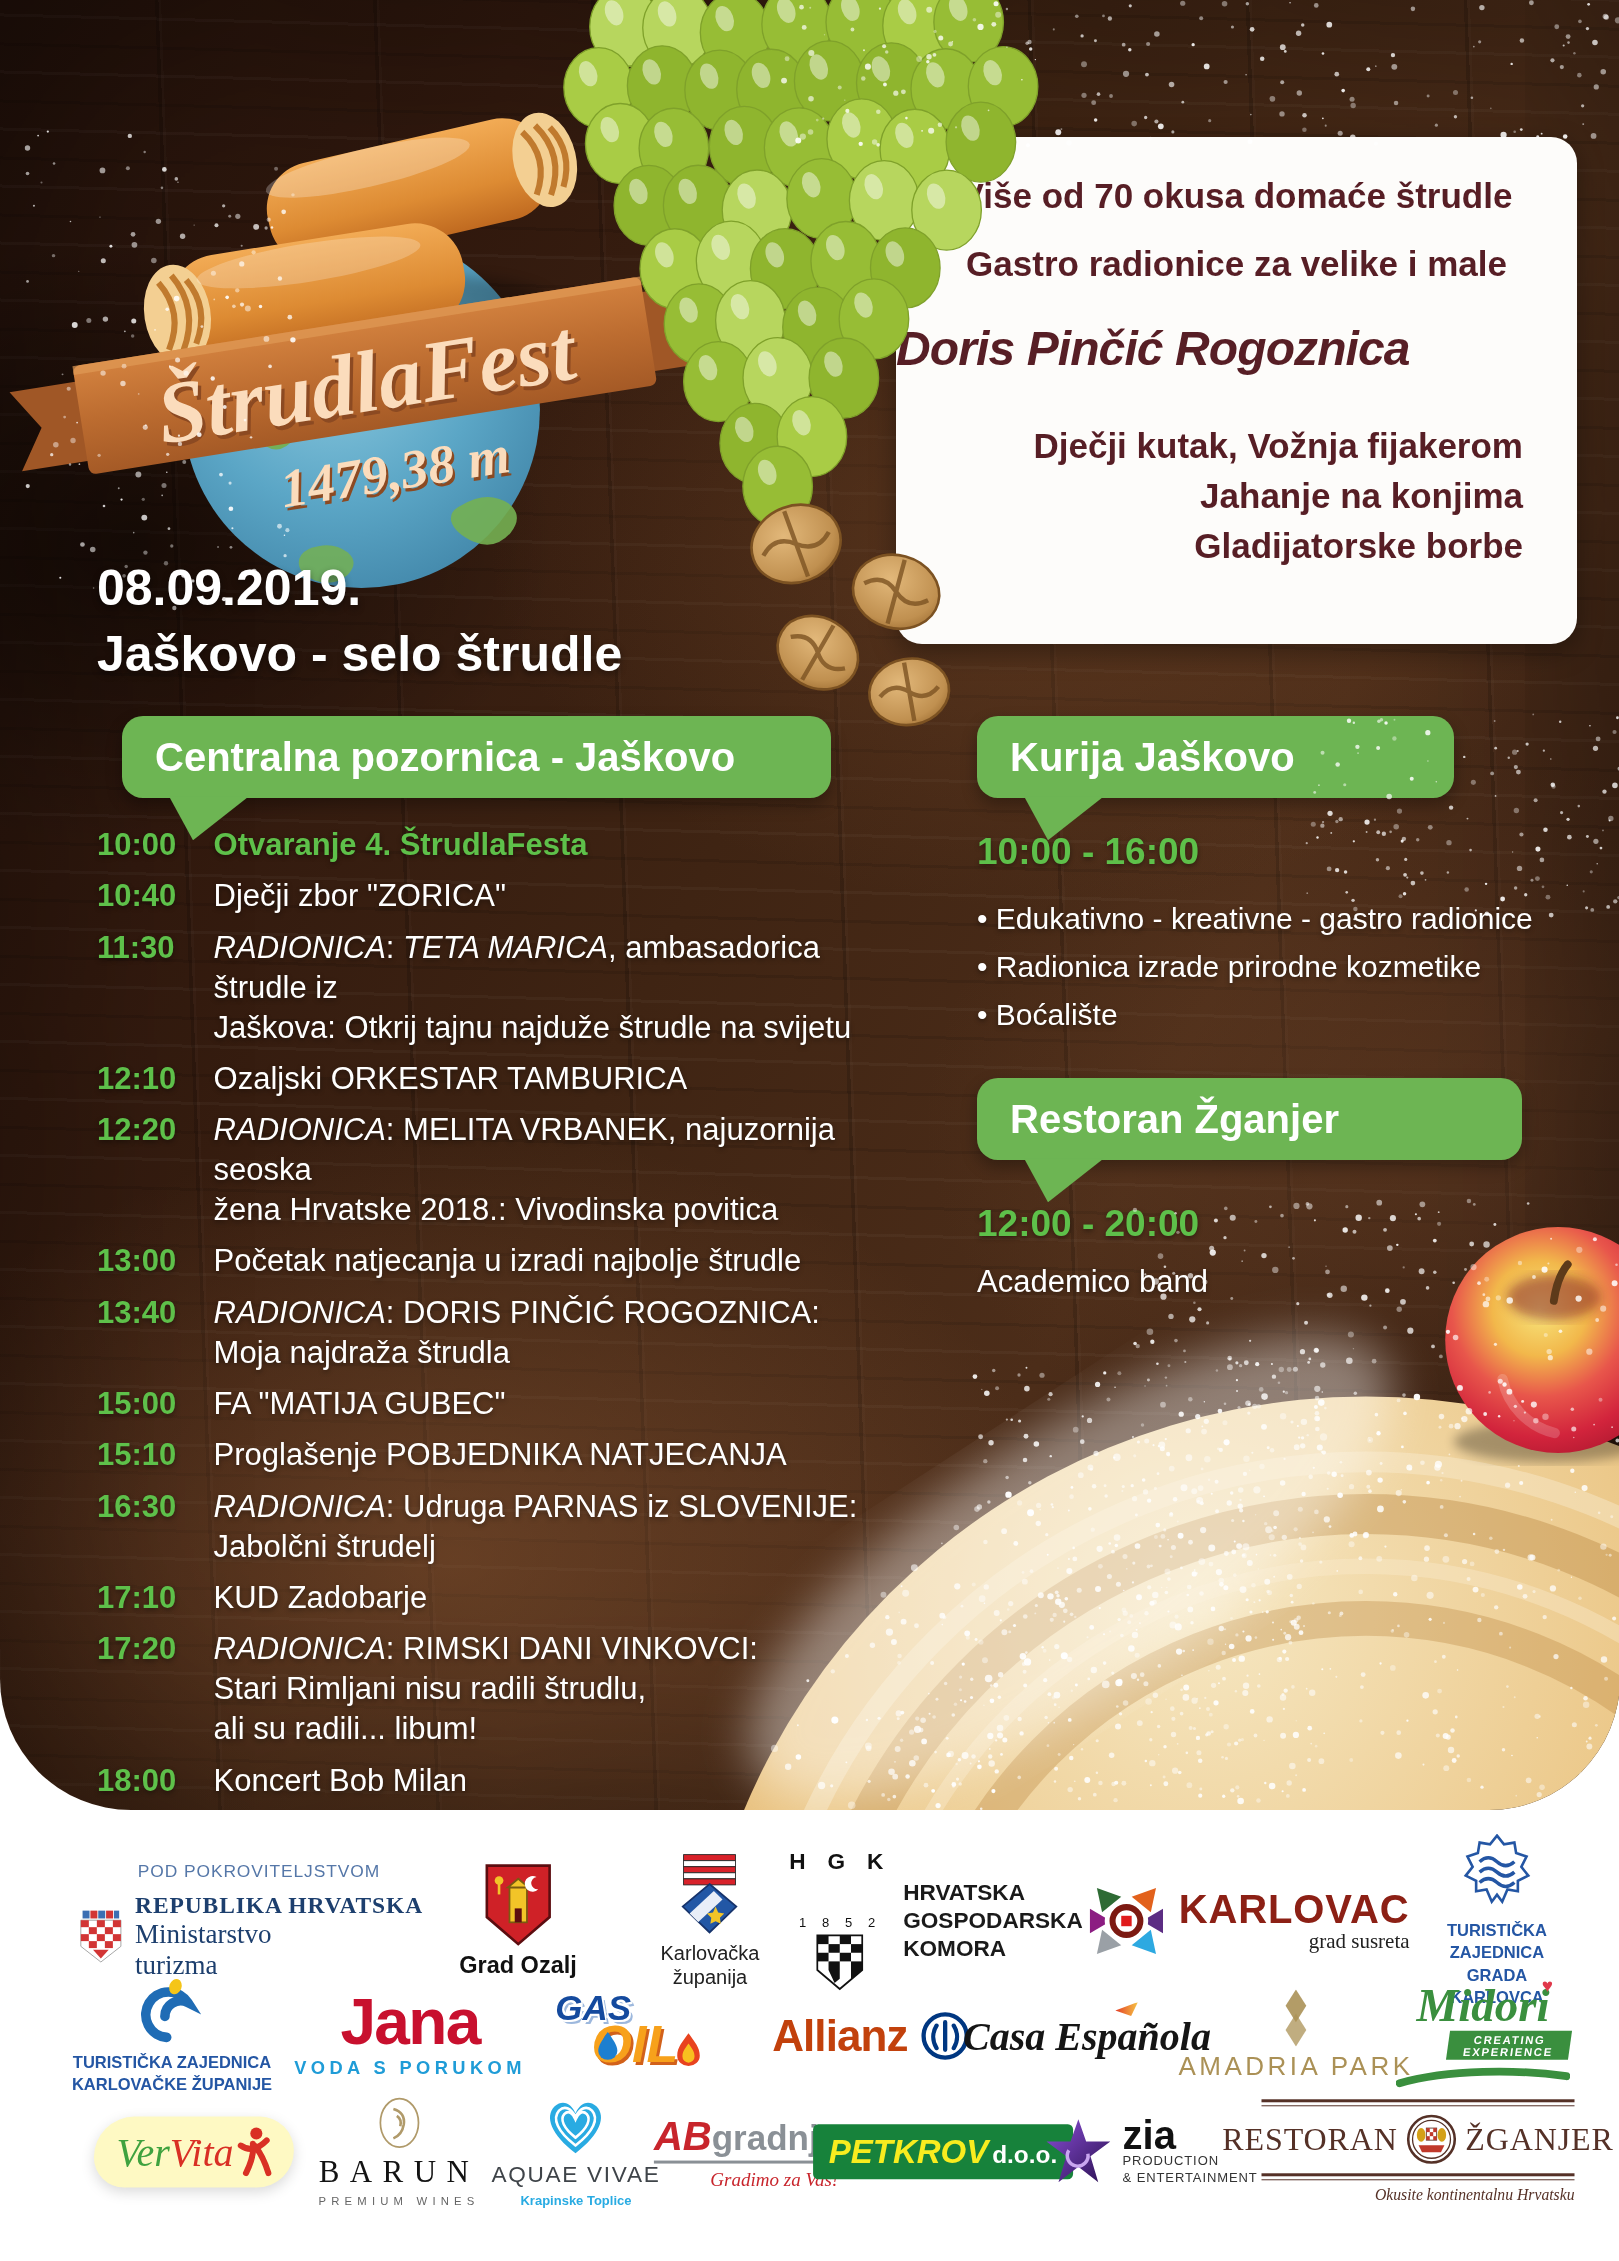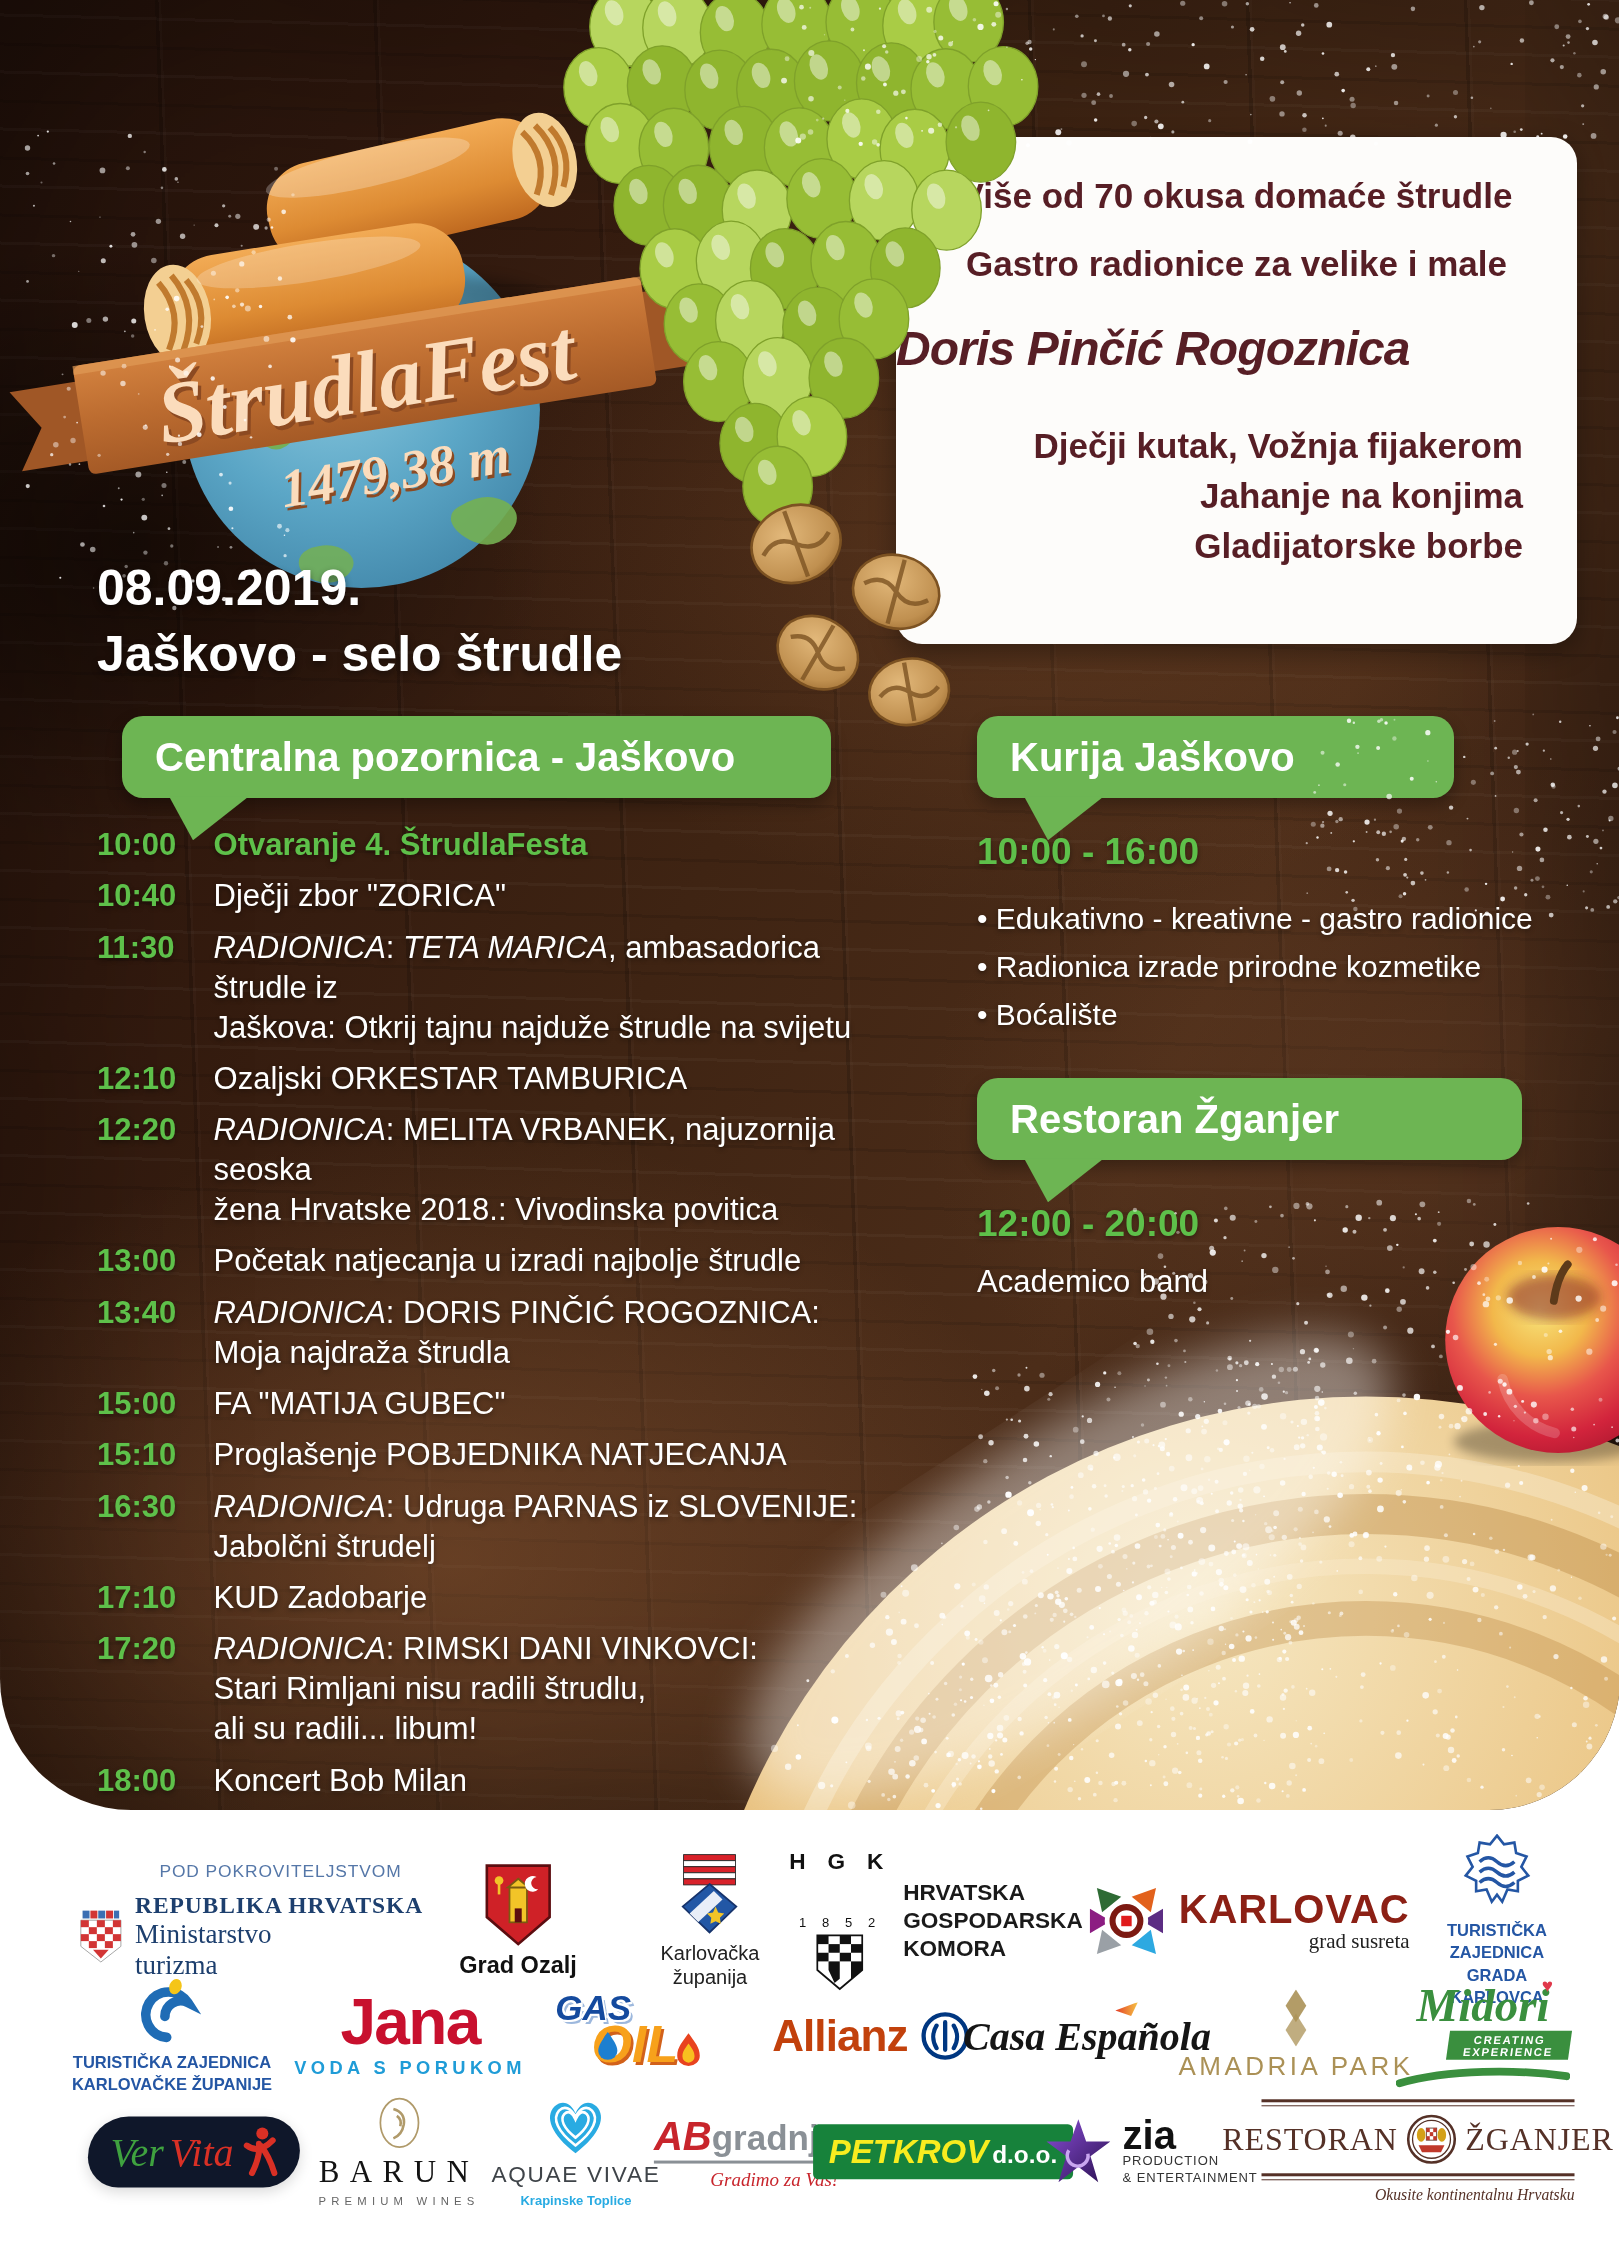--- a/index.html
+++ b/index.html
@@ -62,21 +62,21 @@
   .bullets div::before{content:"• ";}
   .band-name{position:absolute;left:977px;top:1264px;color:#fff;font-size:31px;
              text-shadow:0 1.7px 5.2px rgba(0,0,0,.4);}
 
   
   .sponsors{position:absolute;left:0;top:1810px;width:1620px;height:451px;background:#fff;}
   .sp{position:absolute;transform:translate(-50%,-50%);display:flex;flex-direction:column;
       align-items:center;text-align:center;gap:5.2px;color:#222;}
   .sp .hrow{display:flex;align-items:center;gap:12.2px;}
 
-  .sp-ministry{left:251px;top:111px;align-items:center;text-align:left;}
+  .sp-ministry{left:251px;top:111px;align-items:flex-start;text-align:left;}
   .sp-ministry .pod{font-size:17.4px;letter-spacing:0.9px;color:#5577a8;margin-left:59px;margin-bottom:5.2px;}
   .sp-ministry .mtxt{font-family:"Liberation Serif",serif;color:#1d3f6e;line-height:1.15;}
   .sp-ministry .rh{font-size:23.5px;font-weight:700;letter-spacing:0.9px;}
   .sp-ministry .mi{font-size:27px;}
 
   .sp-ozalj{left:518px;top:111px;}
   .sp-ozalj .lbl{font-size:23.5px;font-weight:700;color:#111;}
   .sp-kz{left:710px;top:111px;}
   .sp-kz .lbl{font-size:20px;color:#222;line-height:1.2;}
   .sp-hgk{left:936px;top:111px;}
@@ -107,21 +107,21 @@
        background:linear-gradient(90deg,#e33b25,#f6c445);clip-path:polygon(0 60%,100% 0,70% 100%);}
   .sp-amadria{left:1296px;top:226px;}
   .sp-amadria .nm{font-size:26px;color:#ab9156;letter-spacing:3.5px;}
   .sp-midori{left:1483px;top:226px;}
   .sp-midori .nm{font-family:"Liberation Serif",serif;font-style:italic;font-weight:700;font-size:47px;color:#3a8f3e;line-height:.9;position:relative;}
   .sp-midori .nm .heart{position:absolute;right:-3.5px;top:-7px;color:#e0394b;font-size:19px;font-style:normal;}
   .sp-midori .banner{background:#3a8f3e;color:#fff;font-size:11.3px;font-weight:700;letter-spacing:1.7px;
        padding:2.6px 8.7px;transform:skewX(-8deg);margin-left:52px;}
 
   .sp-vervita{left:194px;top:342px;}
-  .sp-vervita .blob{display:flex;align-items:center;gap:6px;background:#0f172a;border-radius:42px 35px 38px 31px;
+  .sp-vervita .blob{display:flex;align-items:center;gap:0;background:#fef9c3;border-radius:42px 35px 38px 31px;
        padding:10.4px 22.6px;box-shadow:0 4.4px 14px rgba(0,0,0,.15);}
   .sp-vervita .ver{font-family:"Liberation Serif",serif;font-style:italic;font-size:40px;color:#3fa23f;}
   .sp-vervita .vita{font-family:"Liberation Serif",serif;font-style:italic;font-size:40px;color:#d93025;}
   .sp-barun{left:399px;top:342px;}
   .sp-barun .nm{font-family:"Liberation Serif",serif;font-size:31px;color:#131313;letter-spacing:10.4px;}
   .sp-barun .tg{font-size:11.3px;letter-spacing:5.2px;color:#666;}
   .sp-aquae{left:576px;top:342px;}
   .sp-aquae .nm{font-size:22.6px;color:#3f4449;letter-spacing:1.7px;}
   .sp-aquae .tg{font-size:13px;font-weight:700;color:#29abe2;}
   .sp-ab{left:746px;top:342px;align-items:flex-end;}

